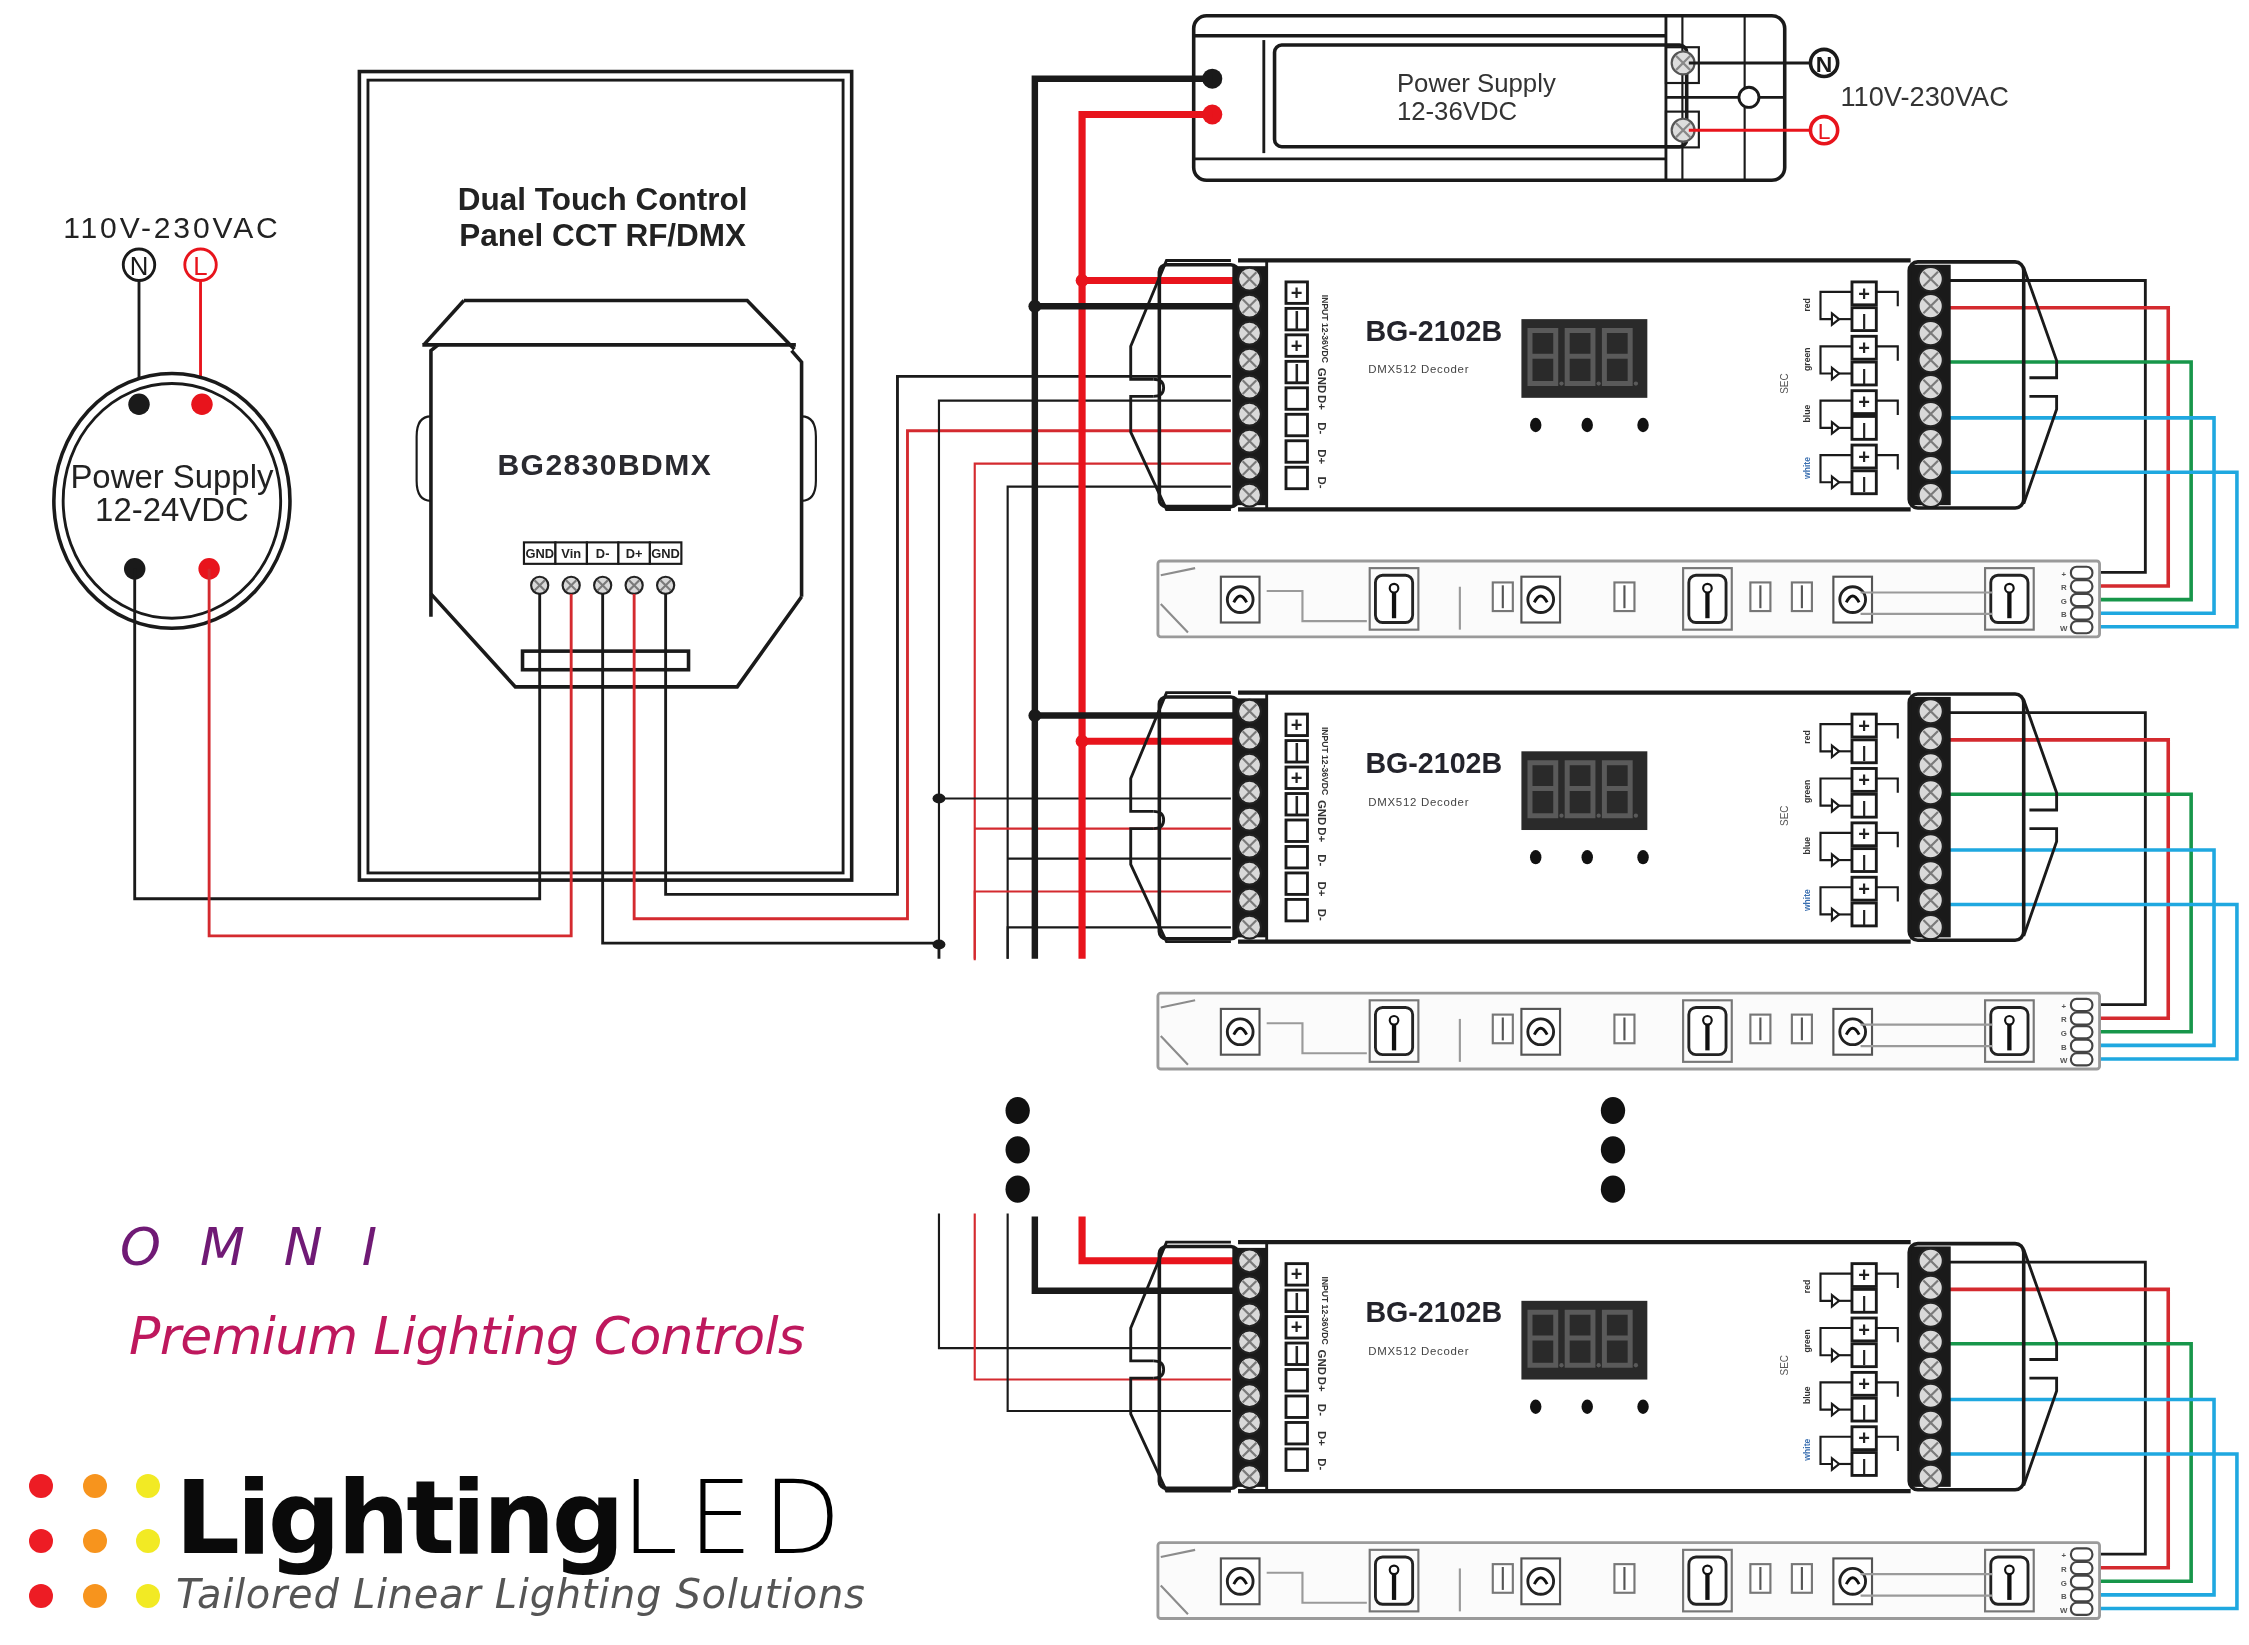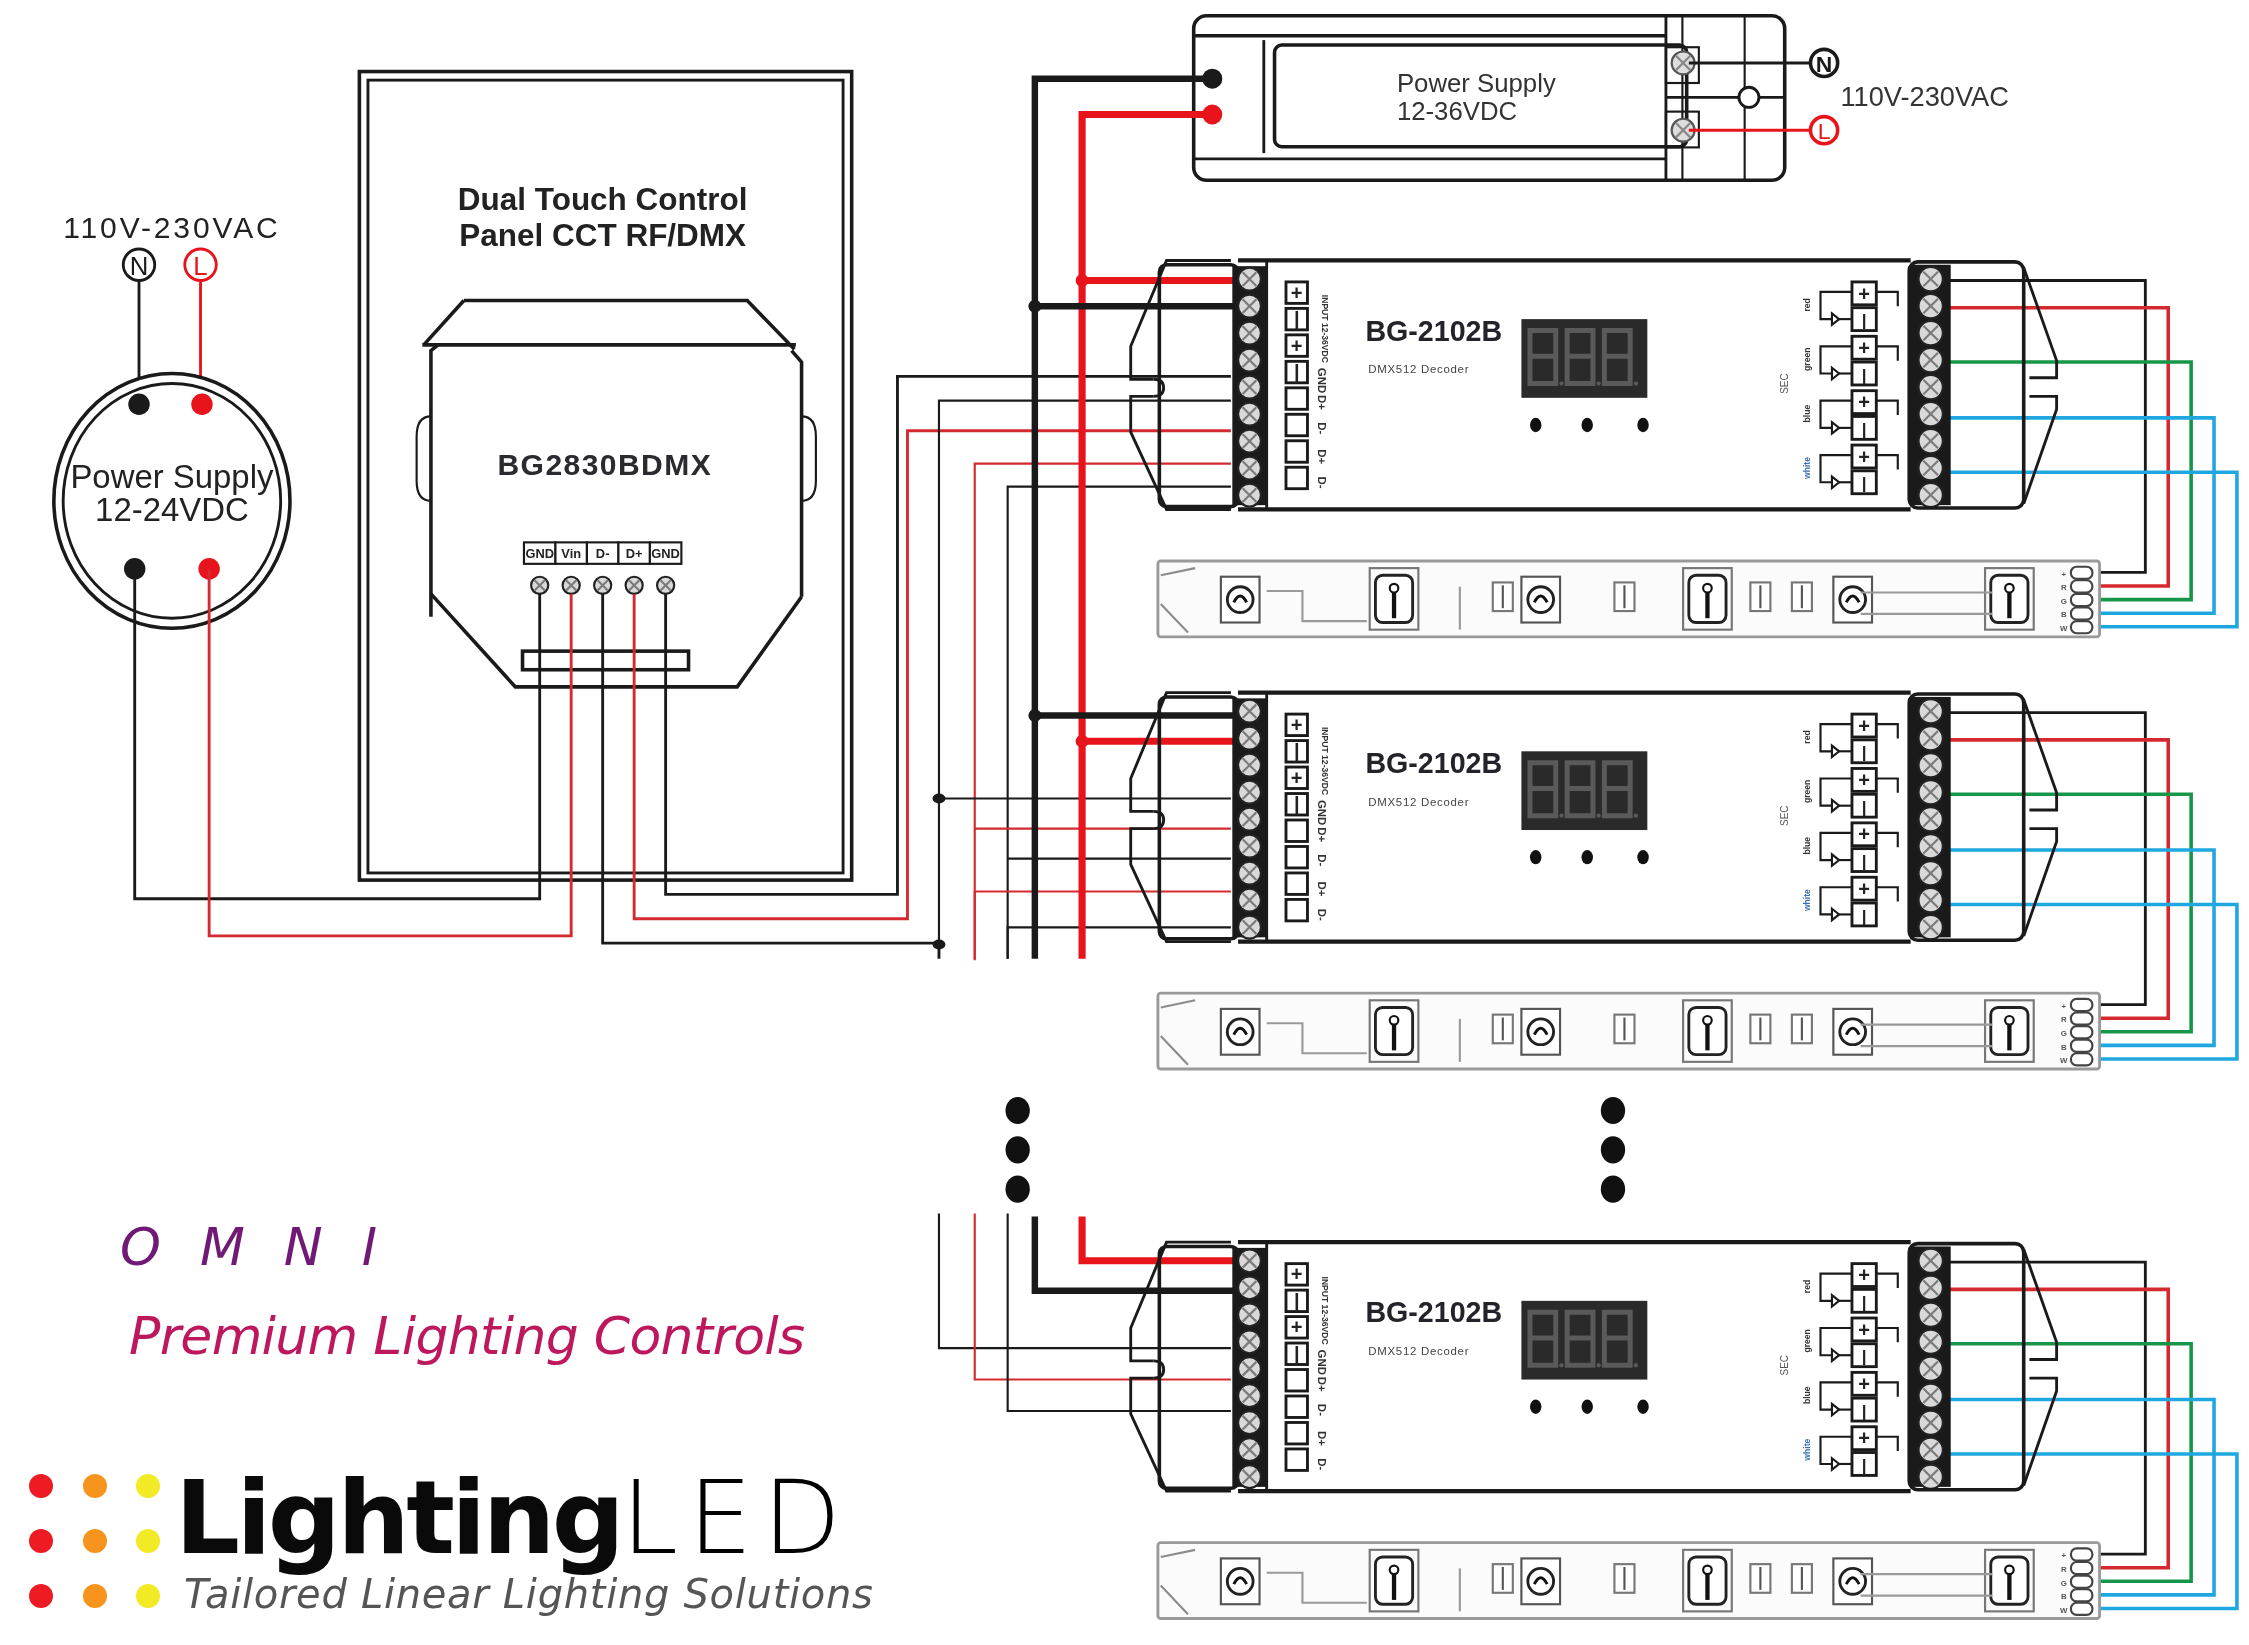--- a/index.html
+++ b/index.html
@@ -11,21 +11,21 @@
   .thin { fill: none; stroke: #1a1a1a; stroke-width: 3; }
   .strip { fill: #fbfbfb; stroke: #9a9a9a; stroke-width: 4; }
   .strip-detail { fill: none; stroke: #8c8c8c; stroke-width: 3; }
   .brand { position: absolute; }
   #omni-title { left: 120px; top: 1221px; font-family: "DejaVu Sans", sans-serif; font-weight: 200; font-size: 52px; letter-spacing: 39px; color: #701a75; line-height: 1; font-style: italic; }
   #omni-tagline { left: 120px; top: 1310px; font-family: "DejaVu Sans", sans-serif; font-style: italic; font-size: 52px; color: #be185d; line-height: 1; letter-spacing: -0.7px; margin-left: 9px; }
   #glow-dots { left: 29px; top: 1474px; width: 143px; height: 143px; }
   .gdot { position: absolute; width: 24px; height: 24px; border-radius: 50%; }
   #glow-word { left: 175px; top: 1467px; font-family: "DejaVu Sans", sans-serif; font-weight: bold; font-size: 102px; color: #0a0a0a; line-height: 1; letter-spacing: -3.6px; }
   #glow-led { font-weight: 200; letter-spacing: 10px; color: #000000; }
-  #glow-sub { left: 184px; top: 1574px; font-family: "DejaVu Sans", sans-serif; font-style: italic; font-weight: 200; font-size: 40px; color: #555; line-height: 1; letter-spacing: 0.7px; text-align: right; }
+  #glow-sub { left: 176px; top: 1574px; font-family: "DejaVu Sans", sans-serif; font-style: italic; font-weight: 200; font-size: 40px; color: #555; line-height: 1; letter-spacing: 0.7px; text-align: right; }
 </style>
 </head>
 <body>
 
 <svg id="diagram" width="2250" height="1645" viewBox="0 0 3144 2299" xmlns="http://www.w3.org/2000/svg">
 
   <g>
     <text class="t-sans" x="88" y="332" font-size="42" letter-spacing="4" fill="#222">110V-230VAC</text>
     <g>
       <circle cx="194" cy="370" r="22" fill="none" stroke="#1a1a1a" stroke-width="4"></circle>

